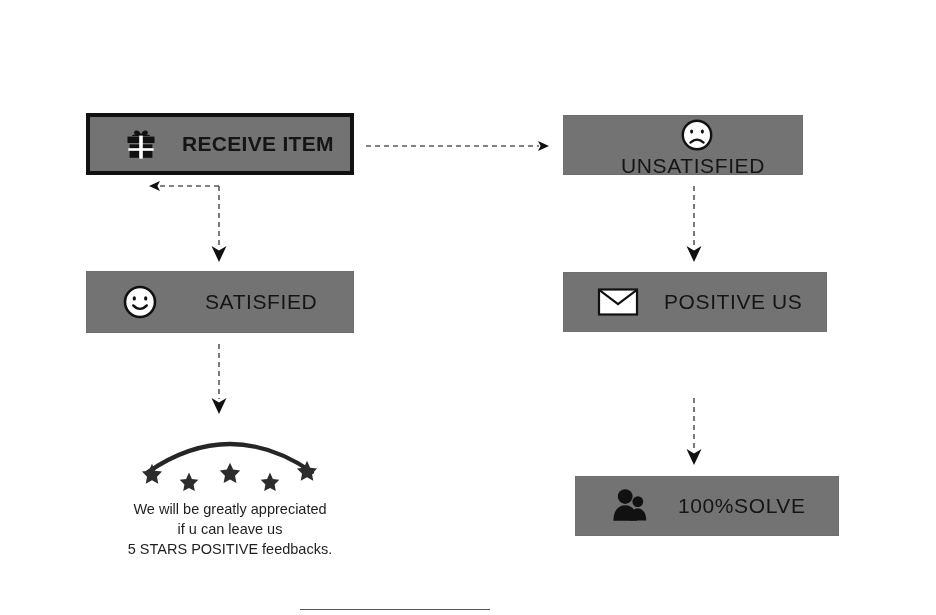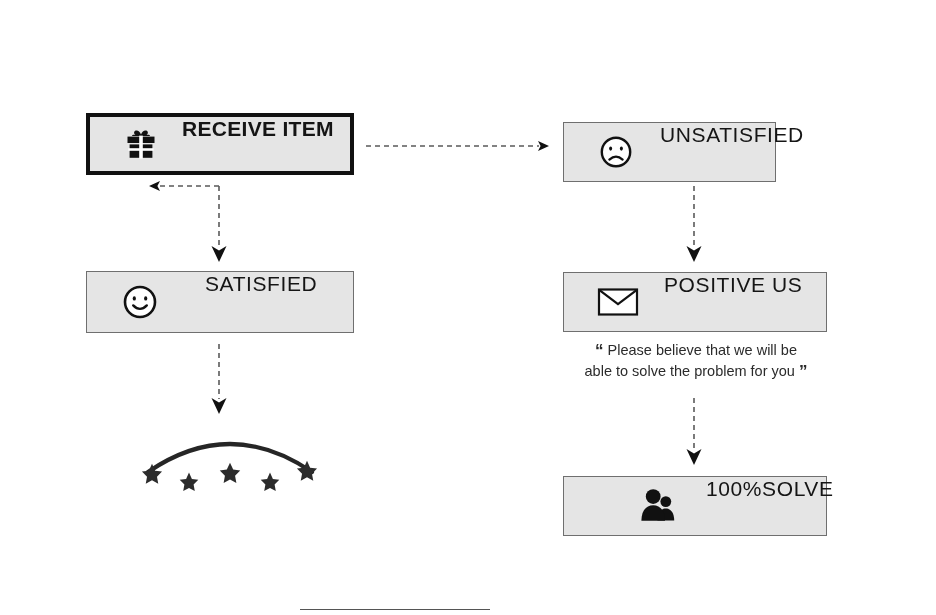--- a/index.html
+++ b/index.html
@@ -18,22 +18,23 @@
   .canvas {
     position: absolute;
     left: 0; top: 0;
     width: 936px;
     height: 615px;
   }
   
   .node {
     position: absolute;
     box-sizing: border-box;
-    background: #e5e5e5;
+    background: #737373;
     display: flex;
+    align-items: center;
   }
   .node.thick {
     border: 4px solid #111111;
   }
   .node.thin {
     border: 1.5px solid #6f6f6f;
   }
   .node .ico {
     display: flex;
     align-items: center;
@@ -49,33 +50,33 @@
   .node.thick .lbl {
     font-weight: bold;
     font-size: 21px;
     letter-spacing: 0.3px;
   }
 
   #node-receive  { left: 86px;  top: 113px; width: 268px; height: 62px; }
   #node-receive .ico { width: 54px; margin-left: 24px; }
   #node-receive .lbl { margin-left: 14px; }
 
-  #node-unsatisfied { left: 563px; top: 122px; width: 213px; height: 60px; }
+  #node-unsatisfied { left: 563px; top: 115px; width: 240px; height: 60px; flex-direction: column; }
   #node-unsatisfied .ico { width: 48px; margin-left: 28px; }
   #node-unsatisfied .lbl { margin-left: 20px; }
 
   #node-satisfied { left: 86px;  top: 271px; width: 268px; height: 62px; }
   #node-satisfied .ico { width: 48px; margin-left: 29px; }
   #node-satisfied .lbl { margin-left: 41px; }
 
   #node-contact { left: 563px; top: 272px; width: 264px; height: 60px; }
   #node-contact .ico { width: 48px; margin-left: 30px; }
   #node-contact .lbl { margin-left: 22px; }
 
-  #node-solve { left: 563px; top: 476px; width: 264px; height: 60px; padding-left: 40px; }
+  #node-solve { left: 575px; top: 476px; width: 264px; height: 60px; }
   #node-solve .ico { width: 48px; margin-left: 32px; }
   #node-solve .lbl { margin-left: 22px; }
 
   
   .quote {
     position: absolute;
     left: 560px;
     top: 340px;
     width: 272px;
     text-align: center;
@@ -202,26 +203,20 @@
   <div class="node thin" id="node-contact">
     <span class="ico">
       <svg width="42" height="32" viewBox="0 0 42 32">
         <rect x="2" y="3.5" width="38" height="25" fill="#ffffff" stroke="#111111" stroke-width="2.2"></rect>
         <path d="M2.8 4.4 L21 18.2 L39.2 4.4" fill="none" stroke="#111111" stroke-width="2.2"></path>
       </svg>
     </span>
     <span class="lbl">POSITIVE US</span>
   </div>
 
-  <div class="quote">
-    <span class="qmark">“</span>
-    <span>Please believe that we will be</span><br>
-    <span>able to solve the problem for you</span>
-    <span class="qmark">”</span>
-  </div>
 
   <div class="node thin" id="node-solve">
     <span class="ico">
       <svg width="44" height="38" viewBox="0 0 44 38">
         <circle cx="27.8" cy="14.6" r="5.4" fill="#111111"></circle>
         <path d="M19.4 33.6 C19.4 25.4 23.2 21.6 27.8 21.6
                  C32.4 21.6 36.2 25.4 36.2 33.6 Z" fill="#111111"></path>
         <circle cx="15.2" cy="9.6" r="7.4" fill="#111111"></circle>
         <path d="M3.4 33.8 C3.4 23.4 8.4 18.2 15.2 18.2
                  C22 18.2 27 23.4 27 33.8 Z" fill="#111111"></path>
@@ -251,15 +246,20 @@
                    L0,5.9 L-5.8,9.0 L-4.6,2.5 L-9.3,-2.2 L-2.9,-3.1 Z"></path>
         </g>
         <g transform="translate(177,47) scale(1.08)">
           <path d="M0,-9.4 L2.9,-3.1 L9.3,-2.2 L4.6,2.5 L5.8,9.0
                    L0,5.9 L-5.8,9.0 L-4.6,2.5 L-9.3,-2.2 L-2.9,-3.1 Z"></path>
         </g>
       </g>
     </svg>
   </div>
 
+  <div class="feedback-text">
+    <span>We will be greatly appreciated</span><br>
+    <span>if u can leave us</span><br>
+    <span>5 STARS POSITIVE feedbacks.</span>
+  </div>
 
   <div class="bottom-rule"></div>
 </div>
 
 </body></html>

